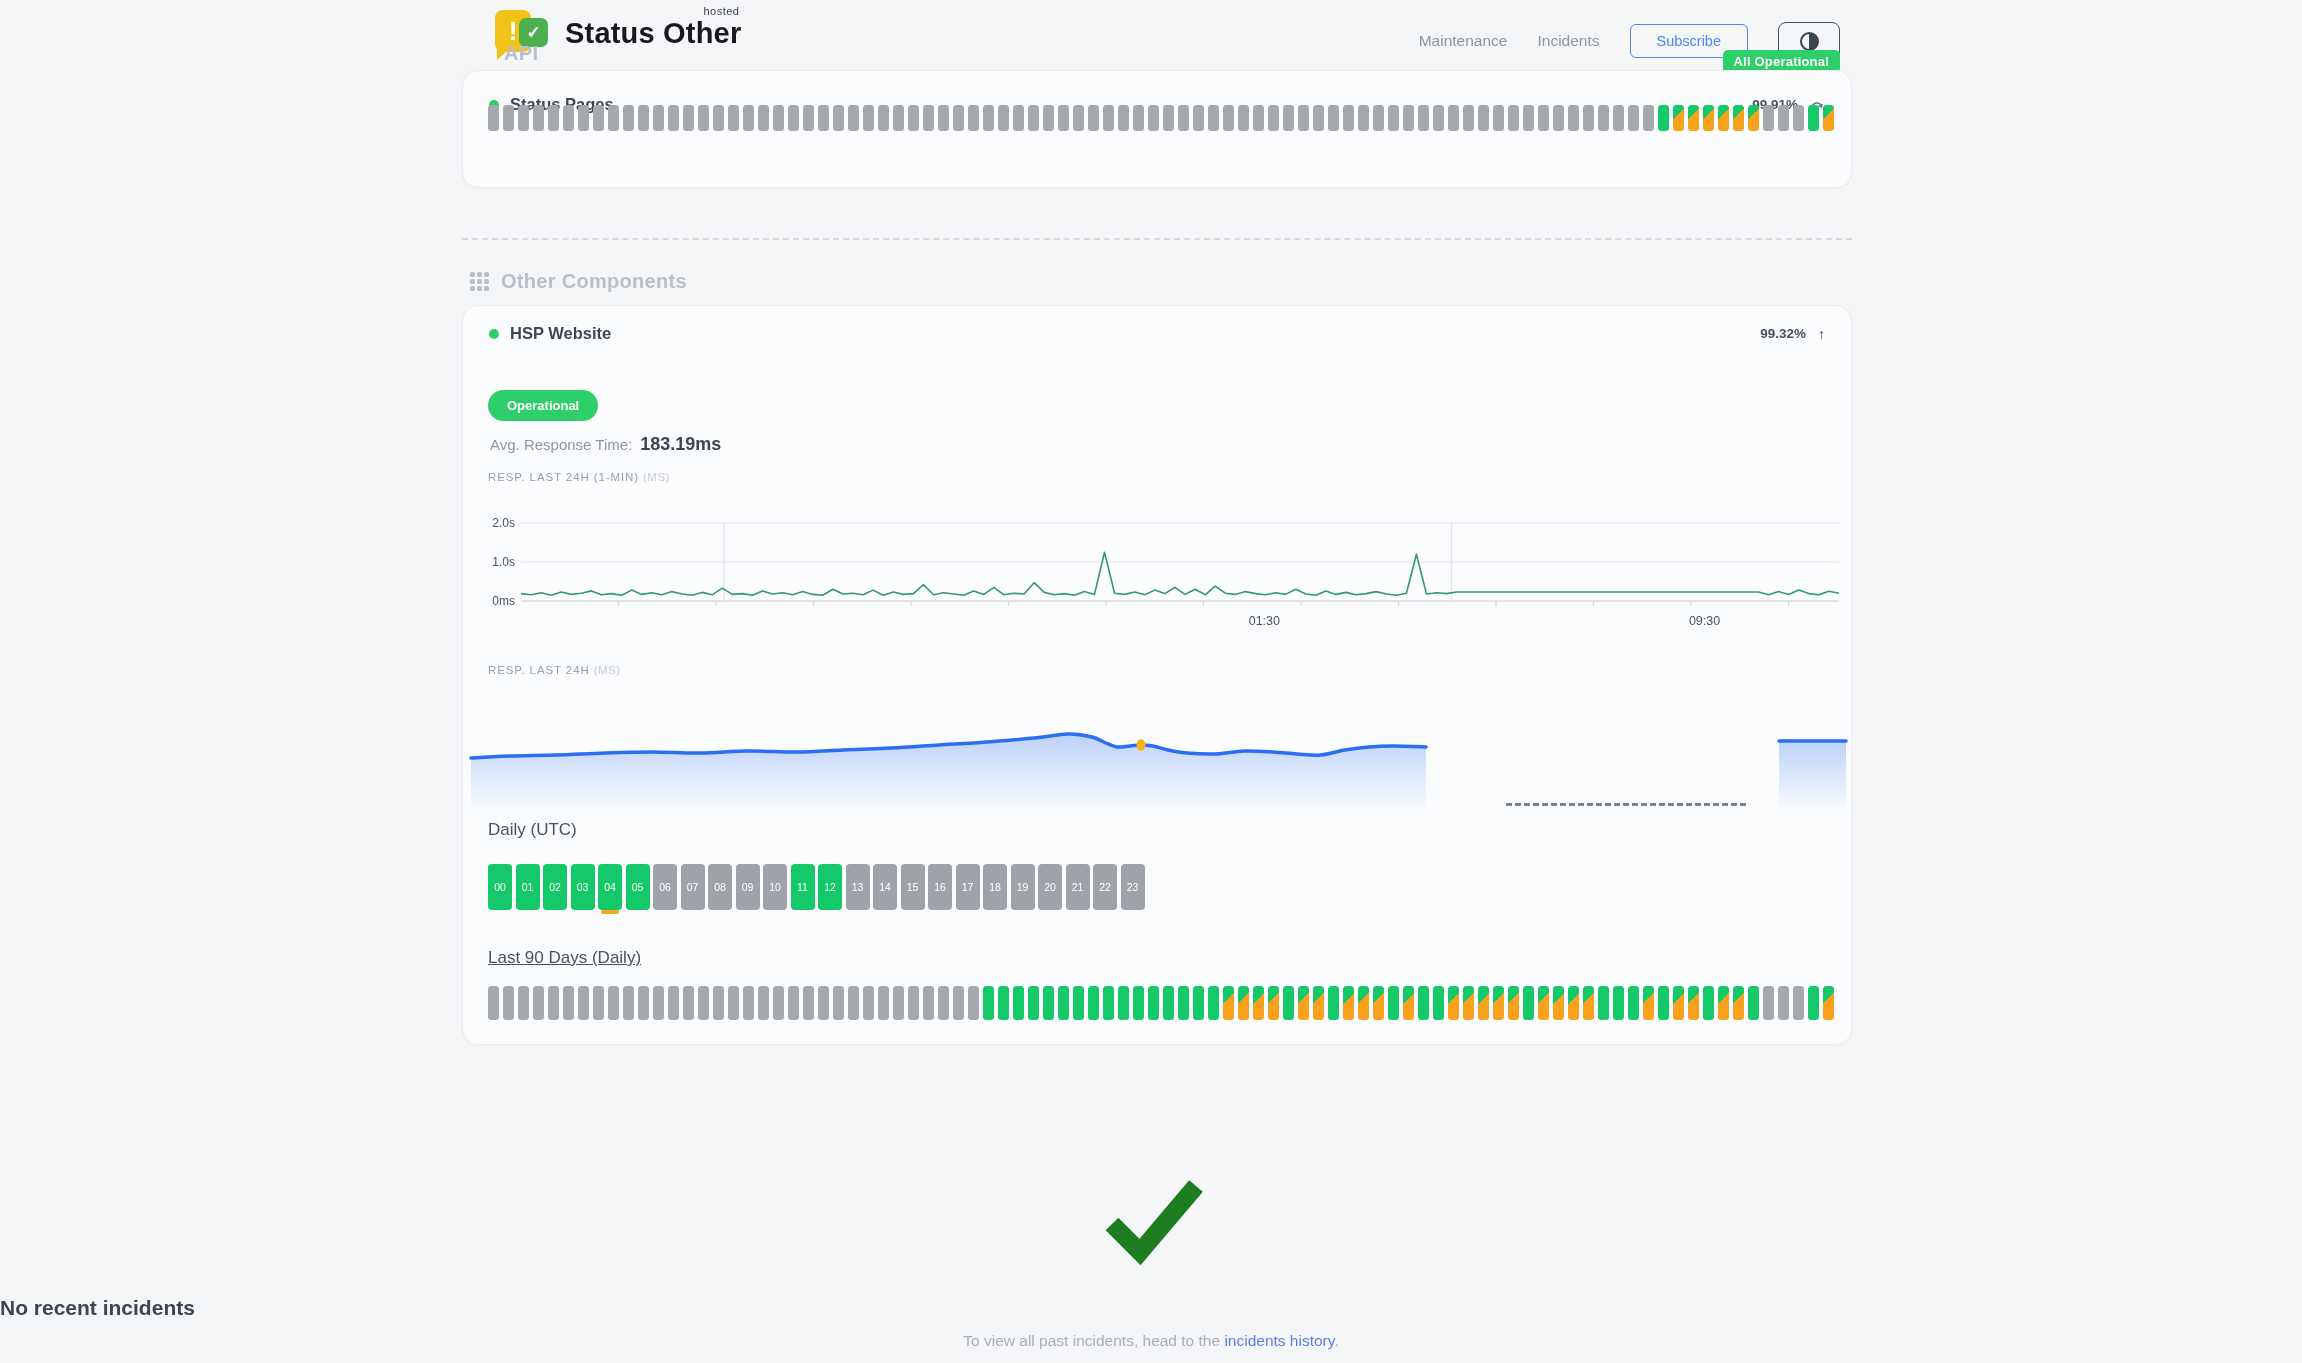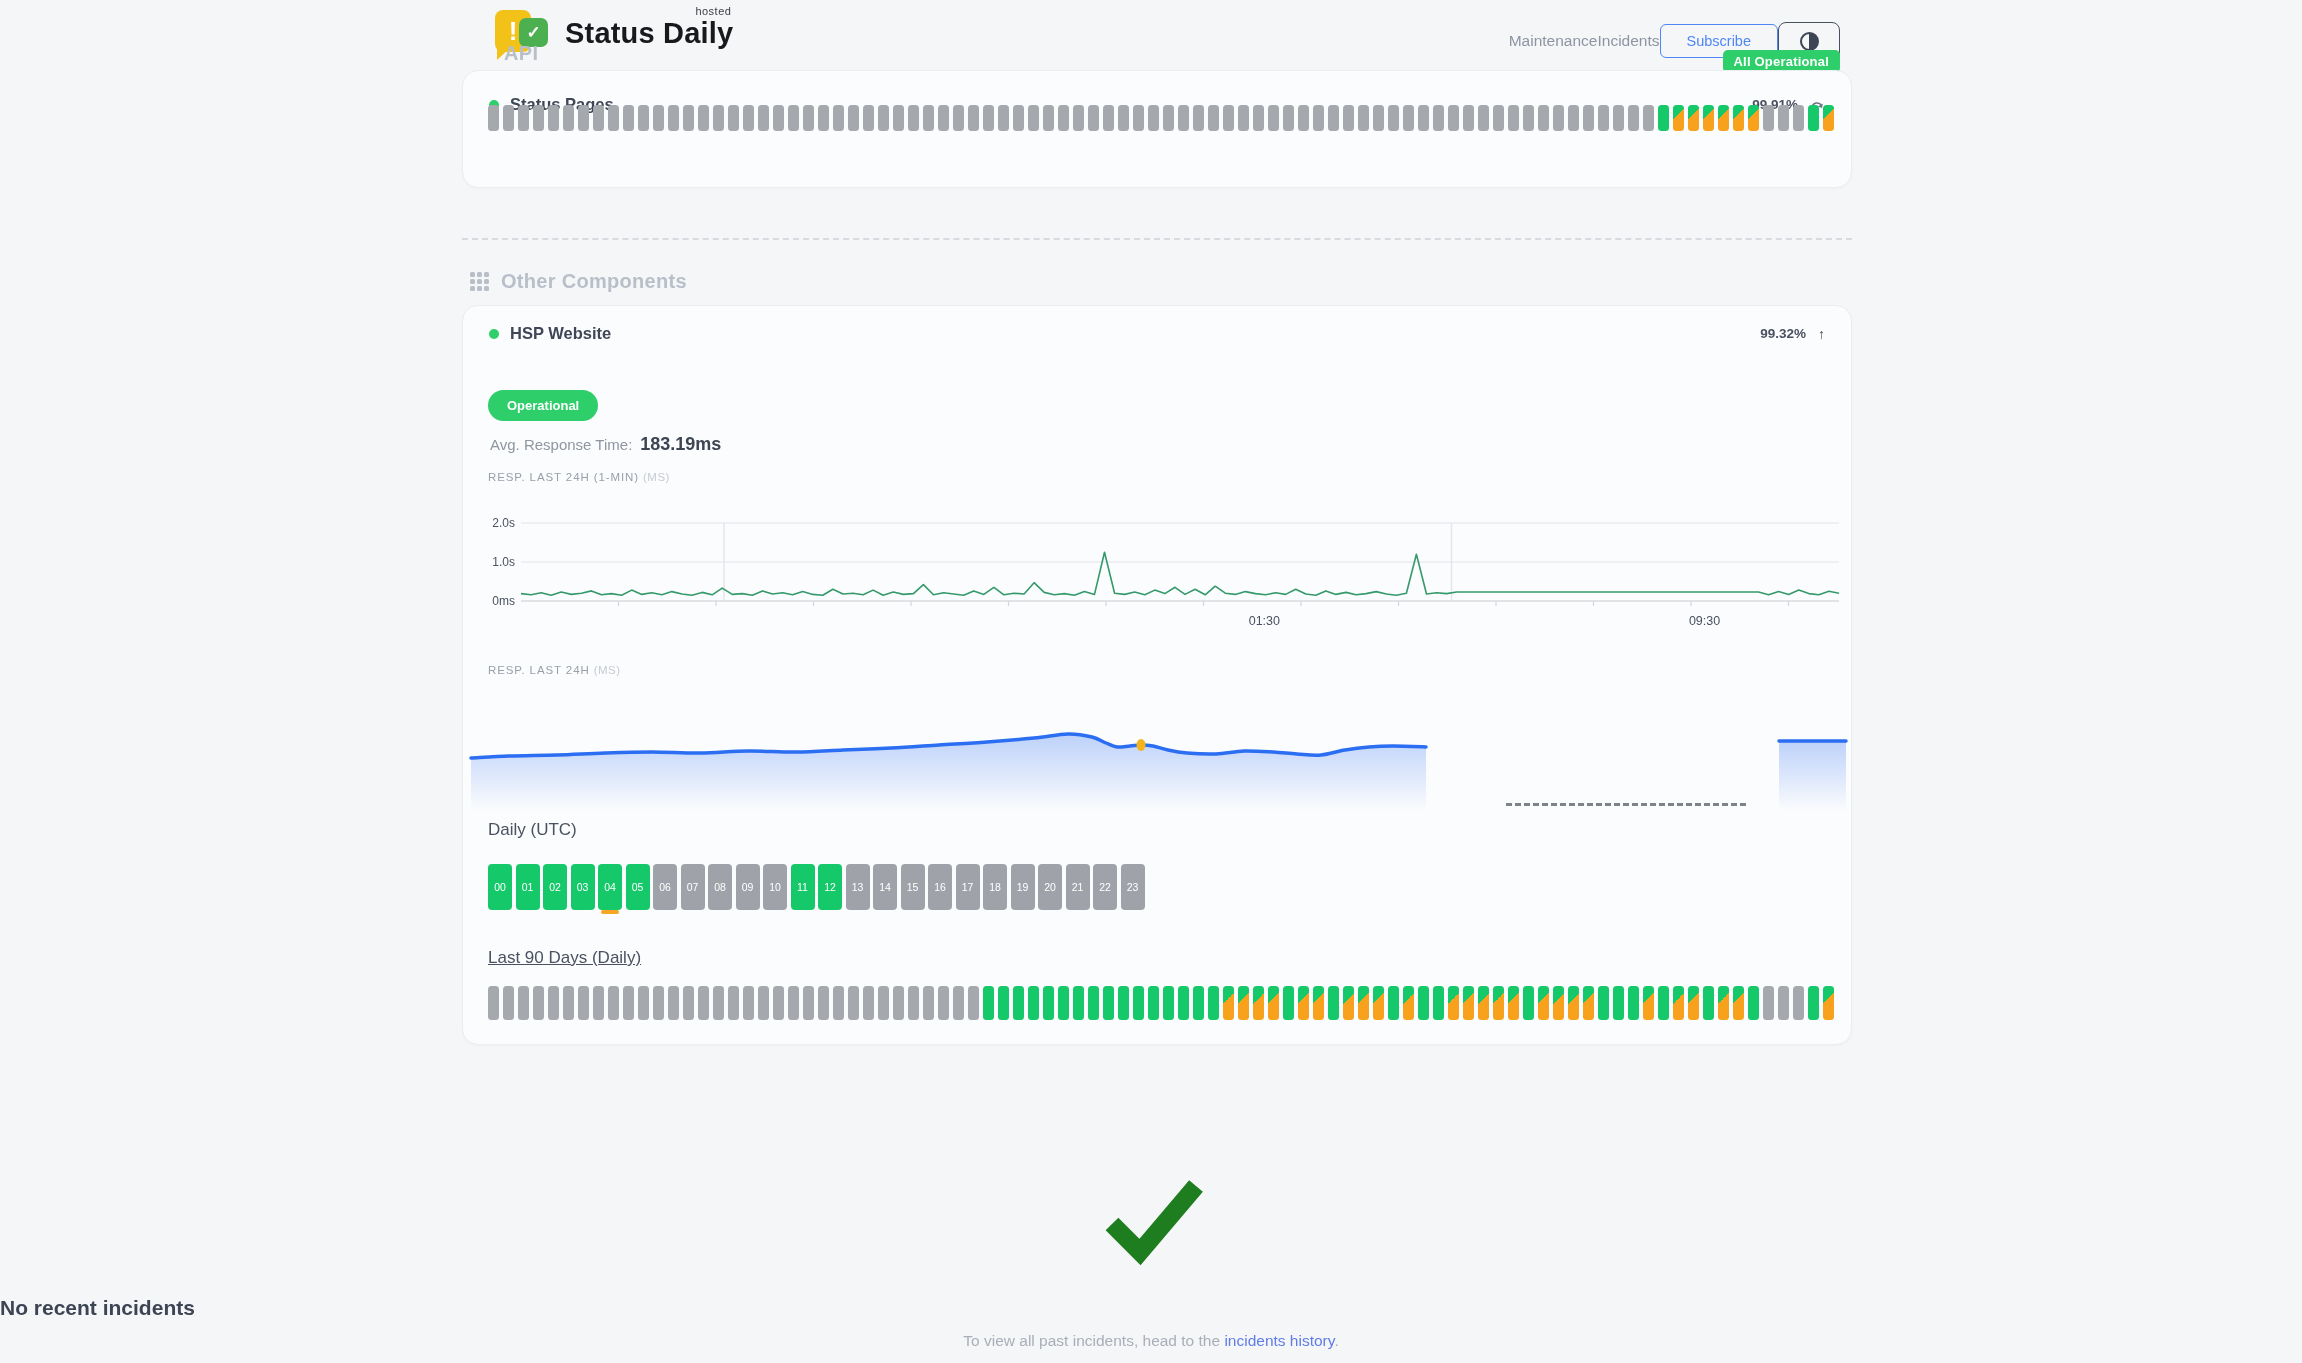--- a/index.html
+++ b/index.html
@@ -12,21 +12,21 @@
   .logo { position:absolute; left:495px; top:8px; display:flex; align-items:center; gap:14px; }
   .logo-icon { position:relative; width:56px; height:50px; }
   .logo-bubble { position:absolute; left:0; top:2px; width:36px; height:42px; background:#f2c218; border-radius:8px;
     display:flex; align-items:center; justify-content:center; color:#fff; font-weight:800; font-size:26px; }
   .logo-tail { position:absolute; left:2px; top:40px; width:0; height:0;
     border-left:13px solid #f2c218; border-bottom:12px solid transparent; }
   .logo-check { position:absolute; left:24px; top:10px; width:29px; height:29px; background:#4caf50; border-radius:7px;
     display:flex; align-items:center; justify-content:center; color:#fff; font-weight:800; font-size:17px; }
   .logo-text { position:relative; font-weight:700; font-size:29px; letter-spacing:0.2px; color:#17191c; }
   .logo-tag { position:absolute; right:2px; top:-12px; font-weight:400; font-size:11px; color:#3a3e44; letter-spacing:0.5px; }
-  .topnav { position:absolute; top:22px; right:462px; display:flex; align-items:center; }
+  .topnav { position:absolute; top:22px; right:462px; display:flex; align-items:center; gap:30px; }
   .navlink { font-size:15.5px; color:#8d95a3; cursor:pointer; }
   .btn-subscribe { border:1.5px solid #4f86f7; color:#4f86f7; border-radius:6px; padding:8px 26px; font-size:14.5px; background:transparent; cursor:pointer; }
   .btn-theme { width:62px; height:38px; border:1.5px solid #49515e; border-radius:8px; background:transparent;
     display:flex; align-items:center; justify-content:center; cursor:pointer; }
   .halfmoon { width:19px; height:19px; border:2px solid #3d4554; border-radius:50%;
     background:linear-gradient(to right, transparent 0 48%, #3d4554 48% 100%); }
   .status-row { position:absolute; top:50px; right:462px; display:flex; align-items:center; gap:12px;flex-direction:column; }
   .badge-all { background:#2ece6a; color:#fff; font-size:13px; font-weight:700; border-radius:5px; padding:4px 11px; letter-spacing:0.2px; }
   .chev-up { width:11px; height:11px; border-left:2px solid #b9bec6; border-top:2px solid #b9bec6; transform:rotate(45deg) translateY(3px); }
   
@@ -86,21 +86,21 @@
 <div class="page">
 
   <div class="logo">
     <div class="logo-icon">
       <div class="logo-tail"></div>
       <div class="logo-bubble">!</div>
       <div class="logo-check">✓</div>
     </div>
     <div class="logo-text">
       <span class="logo-tag">hosted</span>
-      <span>Status Daily</span>
+      <span>Status Other</span>
     </div>
   </div>
 
   <div class="topnav">
     <span class="navlink">Maintenance</span>
     <span class="navlink">Incidents</span>
     <button class="btn-subscribe">Subscribe</button>
     <button class="btn-theme">
       <span class="halfmoon"></span>
     </button>

